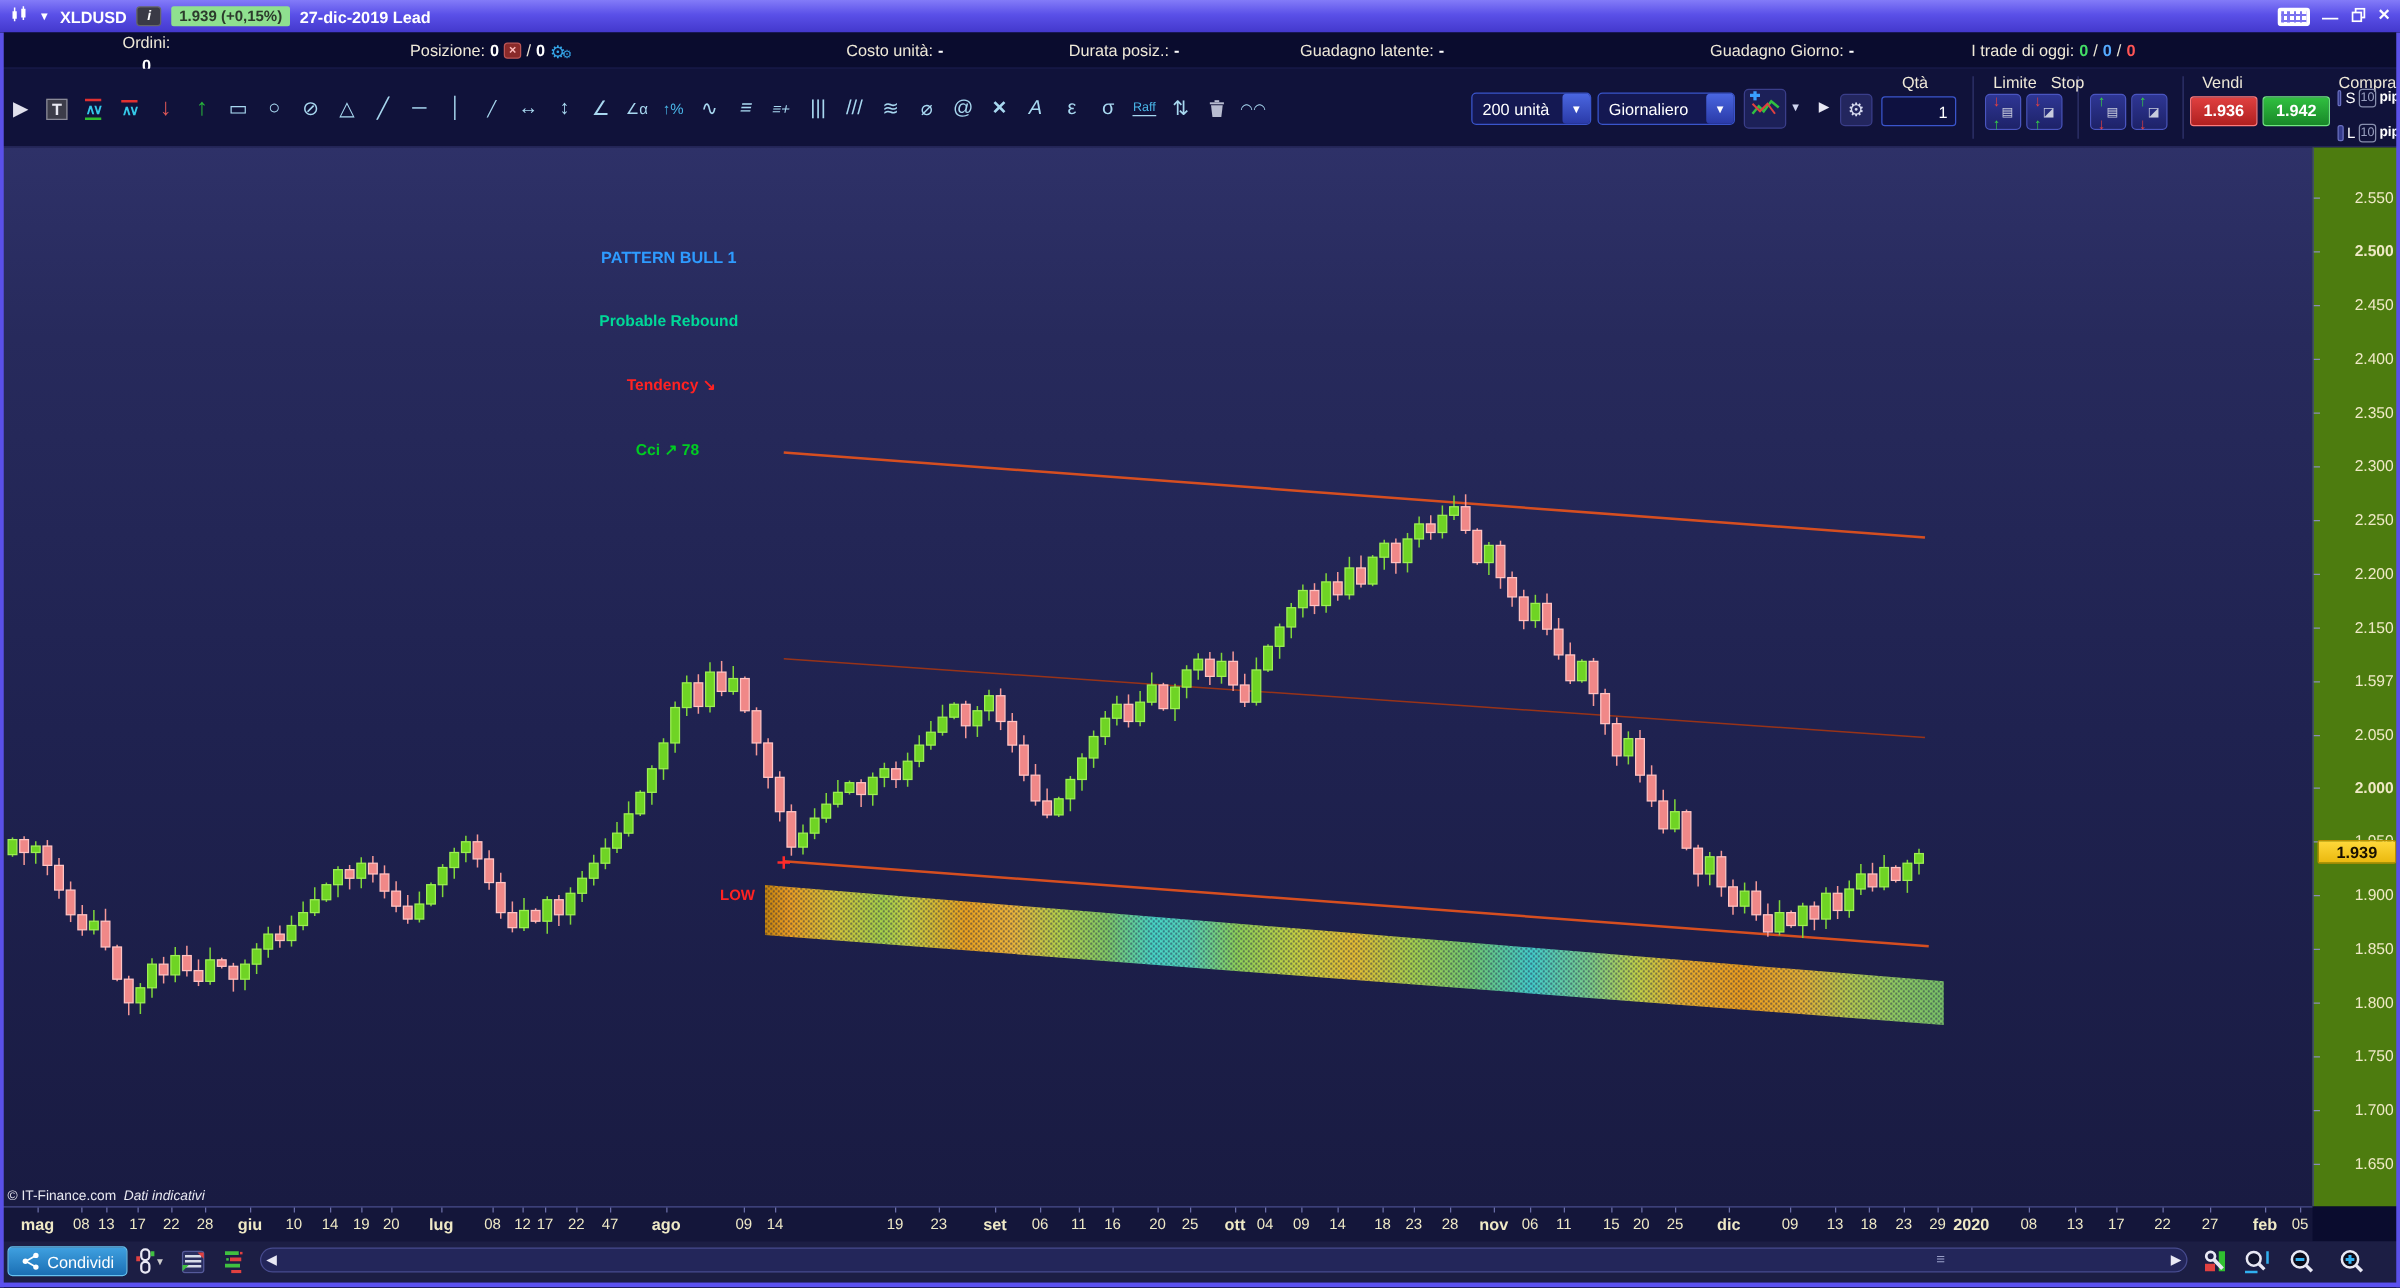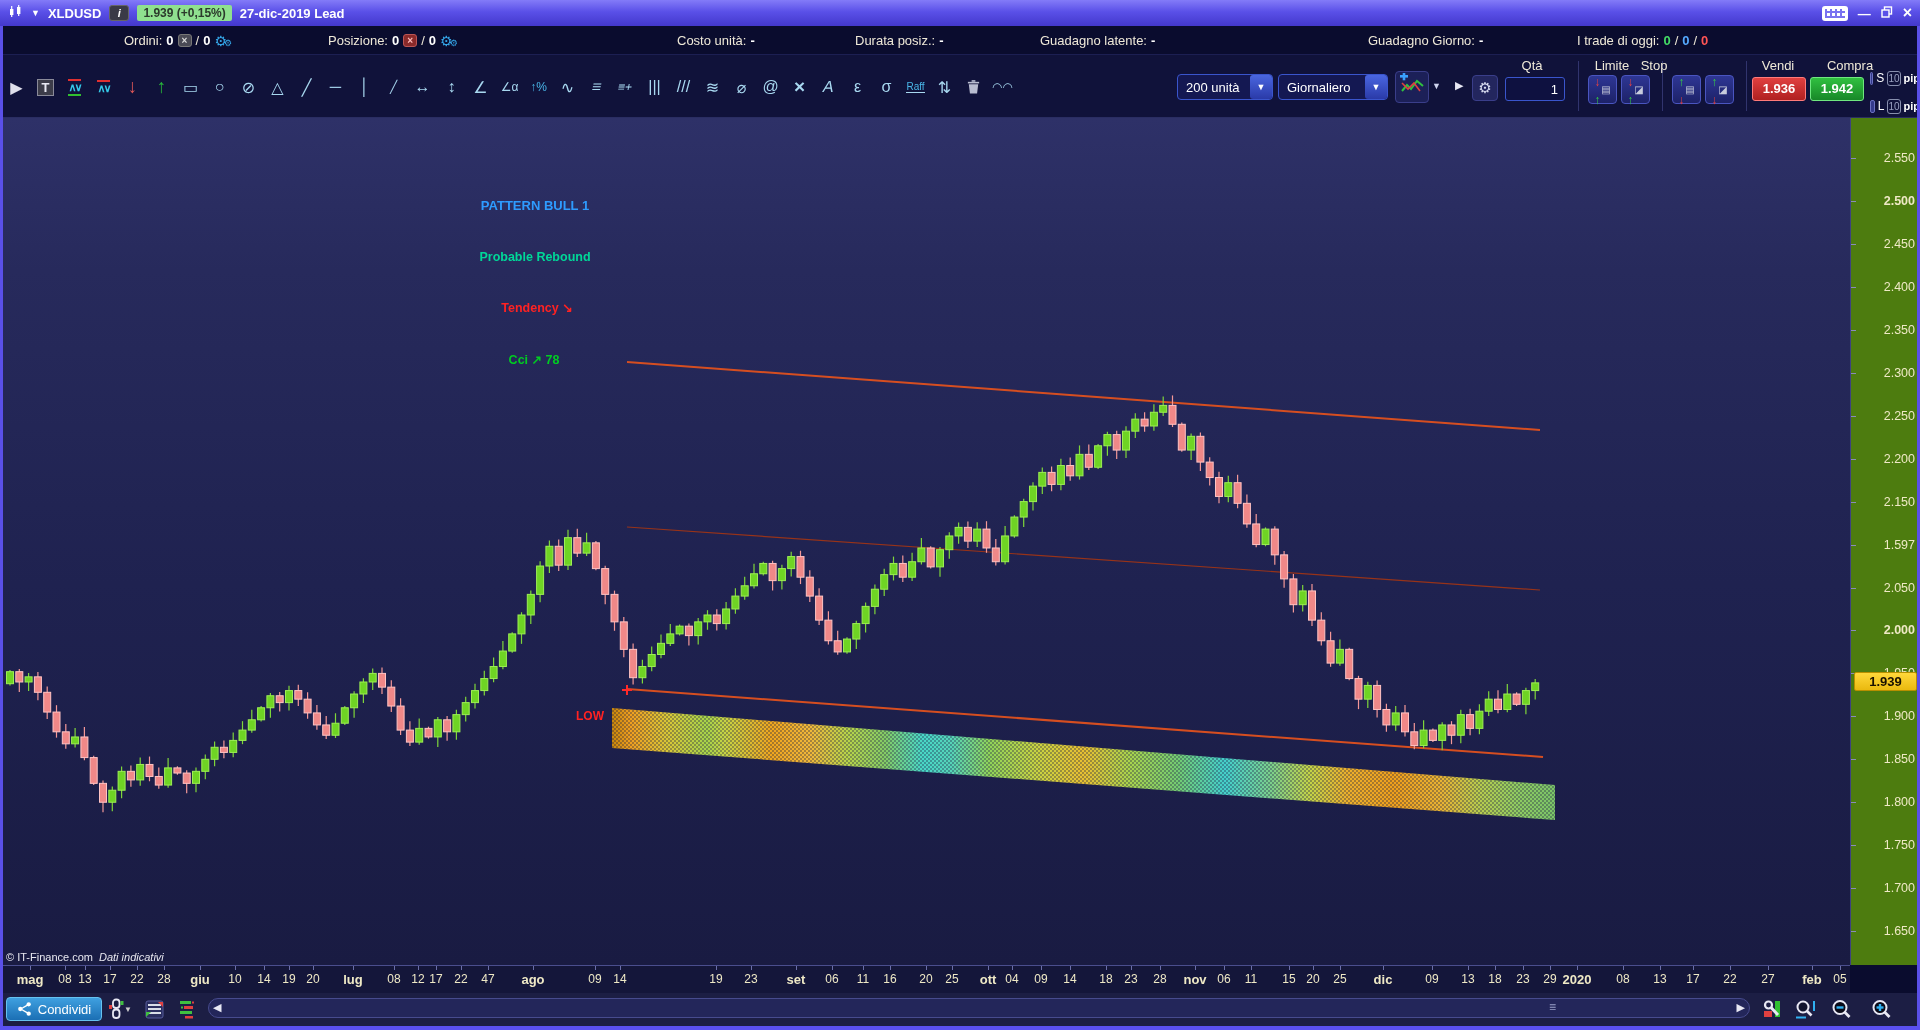--- a/index.html
+++ b/index.html
@@ -156,21 +156,21 @@
         <svg width="12" height="12" viewBox="0 0 12 12">
             <rect x="3.5" y="1" width="7" height="7" fill="none" stroke="#fff" stroke-width="1.4"></rect>
             <rect x="1" y="4" width="7" height="7" fill="#5a50e8" stroke="#fff" stroke-width="1.4"></rect>
           </svg>
       </span>
       <span style="font-size:16px;">×</span>
     </div>
   </div>
 
   <div id="statsbar">
-      <div class="stat" style="left: 124px;">
+      <div class="stat" style="left: 98px; flex-direction: column;">
         <span>Ordini:</span>
         <b>0</b>
         <span class="xbtn gray">×</span>
         <span>/</span>
         <b>0</b>
         <span class="gears">⚙<small>⚙</small></span>
       </div>
       <div class="stat" style="left: 328px;">
         <span>Posizione:</span>
         <b>0</b>
@@ -340,21 +340,21 @@
     <button id="wrench-btn">⚙</button>
 
     <div class="tsep" style="left:1578px;"></div>
     <div class="tsep" style="left:1662px;"></div>
     <div class="tsep" style="left:1746px;"></div>
 
     <span class="tlabel" style="left:1532px;">Qtà</span>
     <span class="tlabel" style="left:1612px;">Limite</span>
     <span class="tlabel" style="left:1654px;">Stop</span>
     <span class="tlabel" style="left:1778px;">Vendi</span>
-    <span class="tlabel" style="left:1850px;">Compra</span>
+    <span class="tlabel" style="left:1894px;">Compra</span>
 
     <input id="qty-input" value="1" style="">
 
     <div class="obtn" style="left:1588px;">
       <span><span class="ar dn">↓</span><br><span class="ar up">↑</span></span>
         <span class="doc">▤</span>
     </div>
     <div class="obtn" style="left:1621px;">
       <span><span class="ar dn">↓</span><br><span class="ar up">↑</span></span>
         <span class="doc">◪</span>

